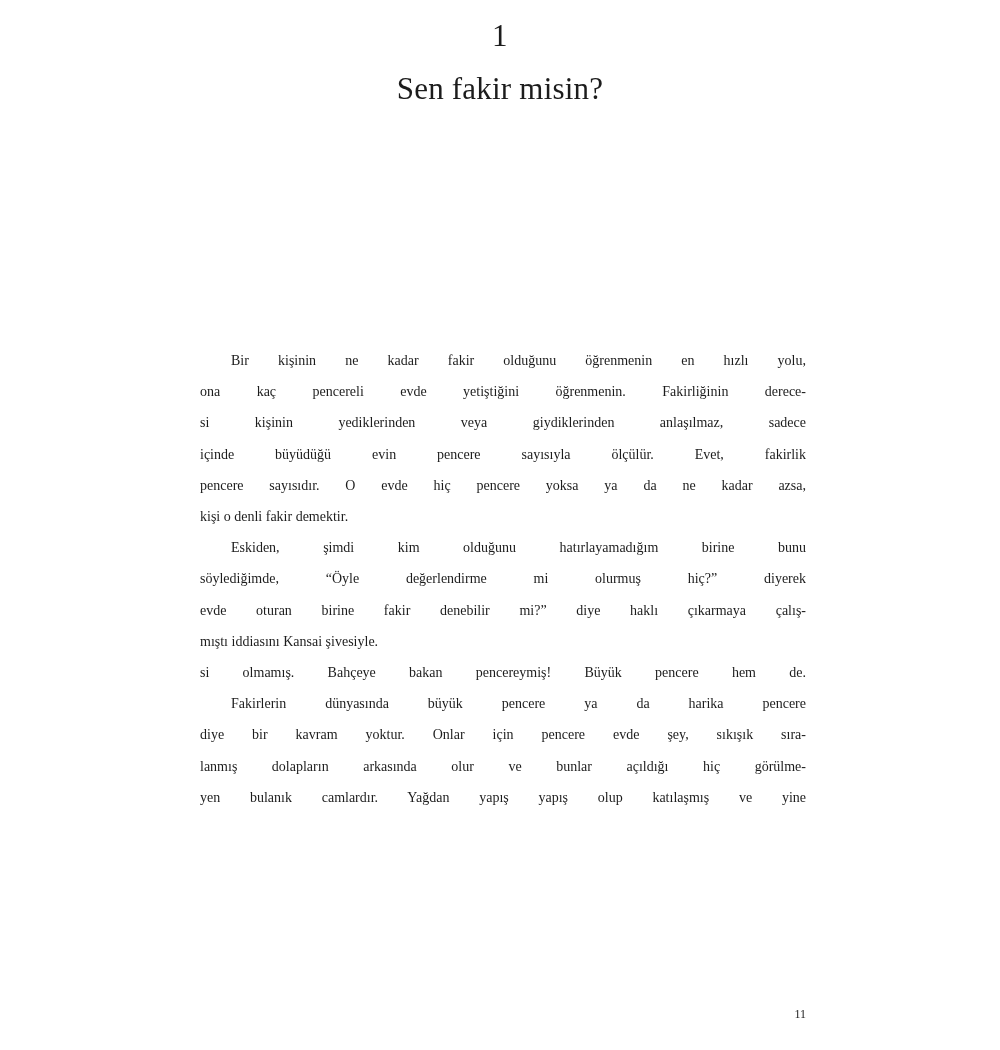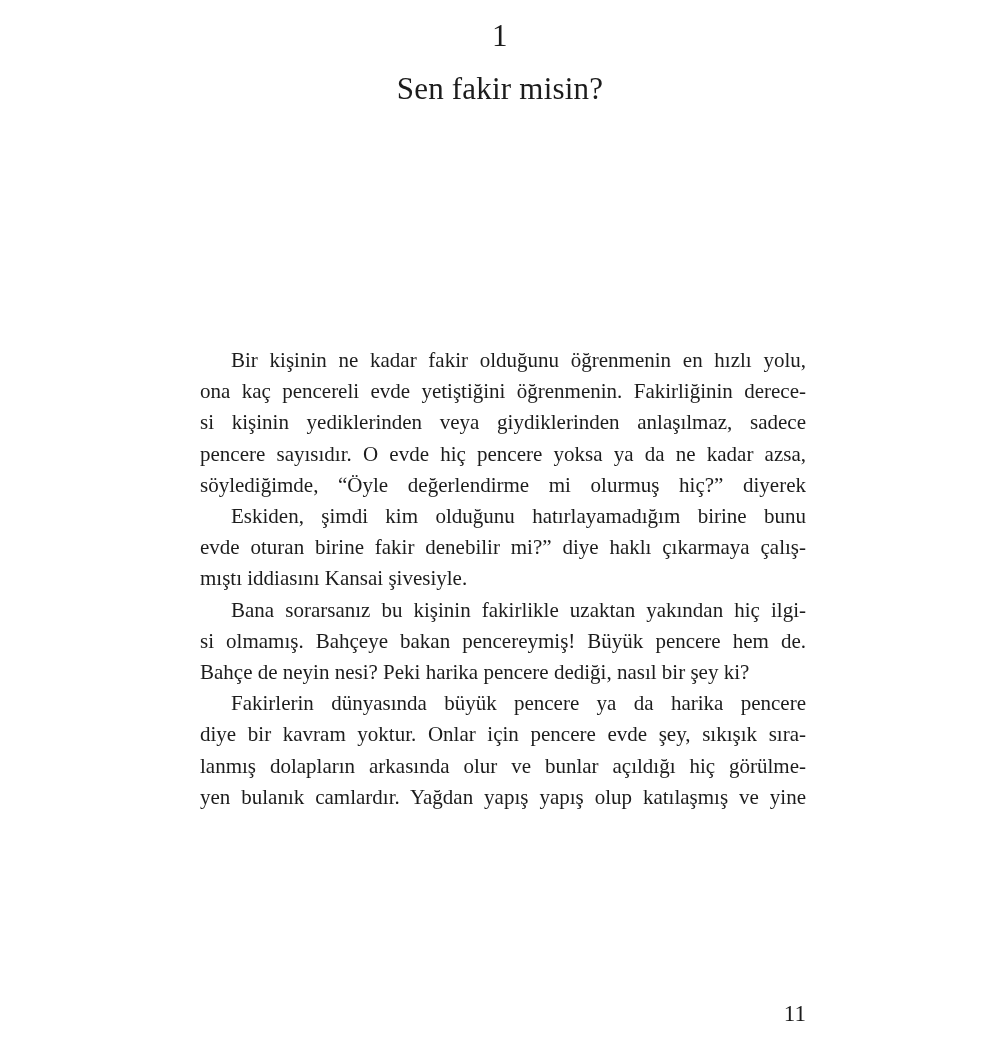--- a/index.html
+++ b/index.html
@@ -46,21 +46,21 @@
   .text-column {
     position: absolute;
     left: 200px;
     top: 345px;
     width: 606px;
   }
   .para {
     margin: 0;
     text-align: justify;
     text-justify: inter-word;
-    font-size: 21px;
+    font-size: 14px;
     line-height: 31.2px;
     color: #1c1c1c;
     hyphens: manual;
   }
   .para .ln {
     display: block;
     text-align: justify;
     text-align-last: justify;
     white-space: nowrap;
   }
@@ -70,21 +70,21 @@
   .para .indent {
     display: inline-block;
     width: 31px;
   }
 
   
   .folio {
     position: absolute;
     right: 194px;
     top: 1003px;
-    font-size: 23px;
+    font-size: 12px;
     line-height: 22px;
     color: #1c1c1c;
     text-align: right;
   }
 </style>
 </head>
 <body>
 
 <div class="page">
 
@@ -92,34 +92,34 @@
     <div class="chapter-number">1</div>
     <div class="chapter-title">Sen fakir misin?</div>
   </div>
 
   <div class="text-column">
 
     <p class="para">
       <span class="ln"><span class="indent"></span><span>Bir kişinin ne kadar fakir olduğunu öğrenmenin en hızlı yolu,</span></span>
       <span class="ln">ona kaç pencereli evde yetiştiğini öğrenmenin. Fakirliğinin derece-</span>
       <span class="ln">si kişinin yediklerinden veya giydiklerinden anlaşılmaz, sadece</span>
+      <span class="ln">içinde büyüdüğü evin pencere sayısıyla ölçülür. Evet, fakirlik</span>
       <span class="ln">pencere sayısıdır. O evde hiç pencere yoksa ya da ne kadar azsa,</span>
+      <span class="ln last">kişi o denli fakir demektir.</span>
     </p>
 
     <p class="para">
+      <span class="ln"><span class="indent"></span><span>Eskiden, şimdi kim olduğunu hatırlayamadığım birine bunu</span></span>
       <span class="ln">söylediğimde, “Öyle değerlendirme mi olurmuş hiç?” diyerek</span>
-      <span class="ln"><span class="indent"></span><span>Eskiden, şimdi kim olduğunu hatırlayamadığım birine bunu</span></span>
       <span class="ln">evde oturan birine fakir denebilir mi?” diye haklı çıkarmaya çalış-</span>
       <span class="ln last">mıştı iddiasını Kansai şivesiyle.</span>
     </p>
 
     <p class="para">
-      <span class="ln"><span class="indent"></span><span>Bana sorarsanız bu kişinin fakirlikle uzaktan yakından hiç ilgi-</span></span>
       <span class="ln">si olmamış. Bahçeye bakan pencereymiş! Büyük pencere hem de.</span>
-      <span class="ln last">Bahçe de neyin nesi? Peki harika pencere dediği, nasıl bir şey ki?</span>
     </p>
 
     <p class="para">
       <span class="ln"><span class="indent"></span><span>Fakirlerin dünyasında büyük pencere ya da harika pencere</span></span>
       <span class="ln">diye bir kavram yoktur. Onlar için pencere evde şey, sıkışık sıra-</span>
       <span class="ln">lanmış dolapların arkasında olur ve bunlar açıldığı hiç görülme-</span>
       <span class="ln">yen bulanık camlardır. Yağdan yapış yapış olup katılaşmış ve yine</span>
     </p>
 
   </div>

